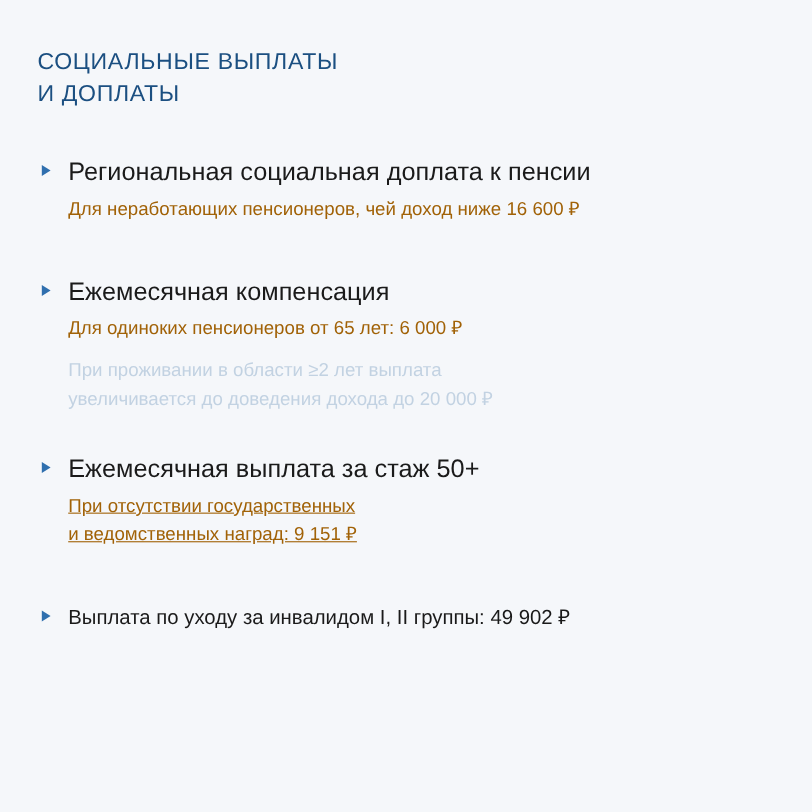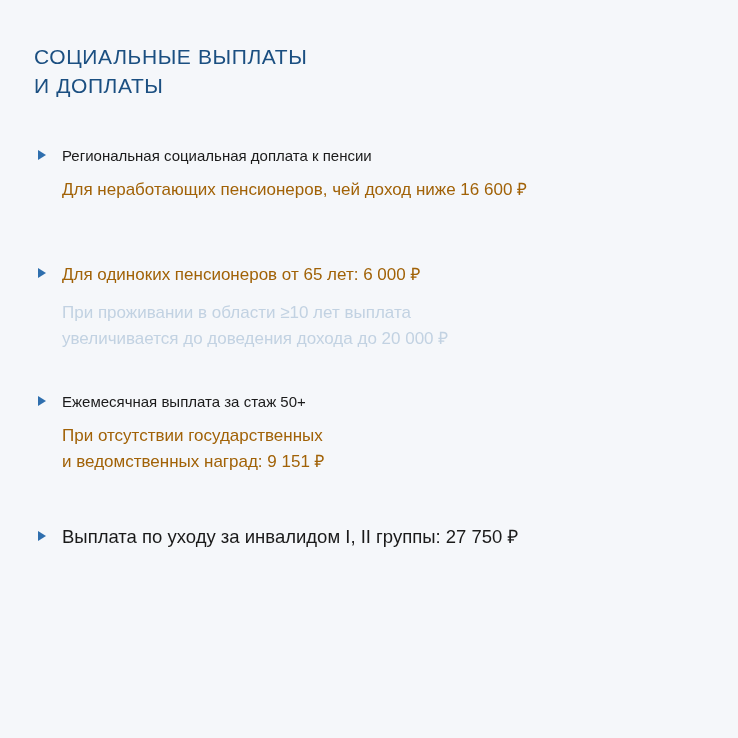--- a/index.html
+++ b/index.html
@@ -47,40 +47,40 @@
     position: absolute;
     left: 4px;
     top: 6px;
     width: 0;
     height: 0;
     border-left: 8px solid #2f6fae;
     border-top: 5px solid transparent;
     border-bottom: 5px solid transparent;
   }
   .item-heading {
-    font-size: 15px;
+    font-size: 23px;
     color: #1a1a1a;
     line-height: 24px;
     font-weight: 400;
     margin: 0;
   }
   .item-sub {
     font-size: 17px;
     color: #a16207;
     line-height: 26px;
     margin: 9px 0 0 0;
   }
   .item-note {
     font-size: 17px;
     color: #c2d2e2;
     line-height: 26px;
     margin: 12px 0 0 0;
   }
   .note-line { display: block; }
-  .sub-line { display: block; }
+  .sub-line { display: block; text-decoration: underline; }
 
   .gap-1 { height: 50px; }
   .gap-2 { height: 38px; }
   .gap-3 { height: 50px; }
 
   .single-line .item-heading {
     font-size: 18.5px;
   }
 </style>
 </head>
@@ -98,39 +98,40 @@
     <div class="item">
       <span class="bullet"></span>
       <p class="item-heading">Региональная социальная доплата к пенсии</p>
       <p class="item-sub">Для неработающих пенсионеров, чей доход ниже 16 600 ₽</p>
     </div>
 
     <div class="gap-1"></div>
 
     <div class="item">
       <span class="bullet"></span>
+      <p class="item-heading">Ежемесячная компенсация</p>
       <p class="item-sub">Для одиноких пенсионеров от 65 лет: 6 000 ₽</p>
       <p class="item-note">
-        <span class="note-line">При проживании в области ≥10 лет выплата</span>
+        <span class="note-line">При проживании в области ≥2 лет выплата</span>
         <span class="note-line">увеличивается до доведения дохода до 20 000 ₽</span>
       </p>
     </div>
 
     <div class="gap-2"></div>
 
     <div class="item">
       <span class="bullet"></span>
       <p class="item-heading">Ежемесячная выплата за стаж 50+</p>
       <p class="item-sub">
         <span class="sub-line">При отсутствии государственных</span>
         <span class="sub-line">и ведомственных наград: 9 151 ₽</span>
       </p>
     </div>
 
     <div class="gap-3"></div>
 
     <div class="item single-line">
       <span class="bullet"></span>
-      <p class="item-heading">Выплата по уходу за инвалидом I, II группы: 27 750 ₽</p>
+      <p class="item-heading">Выплата по уходу за инвалидом I, II группы: 49 902 ₽</p>
     </div>
 
   </div>
 </div>
 
 </body></html>

